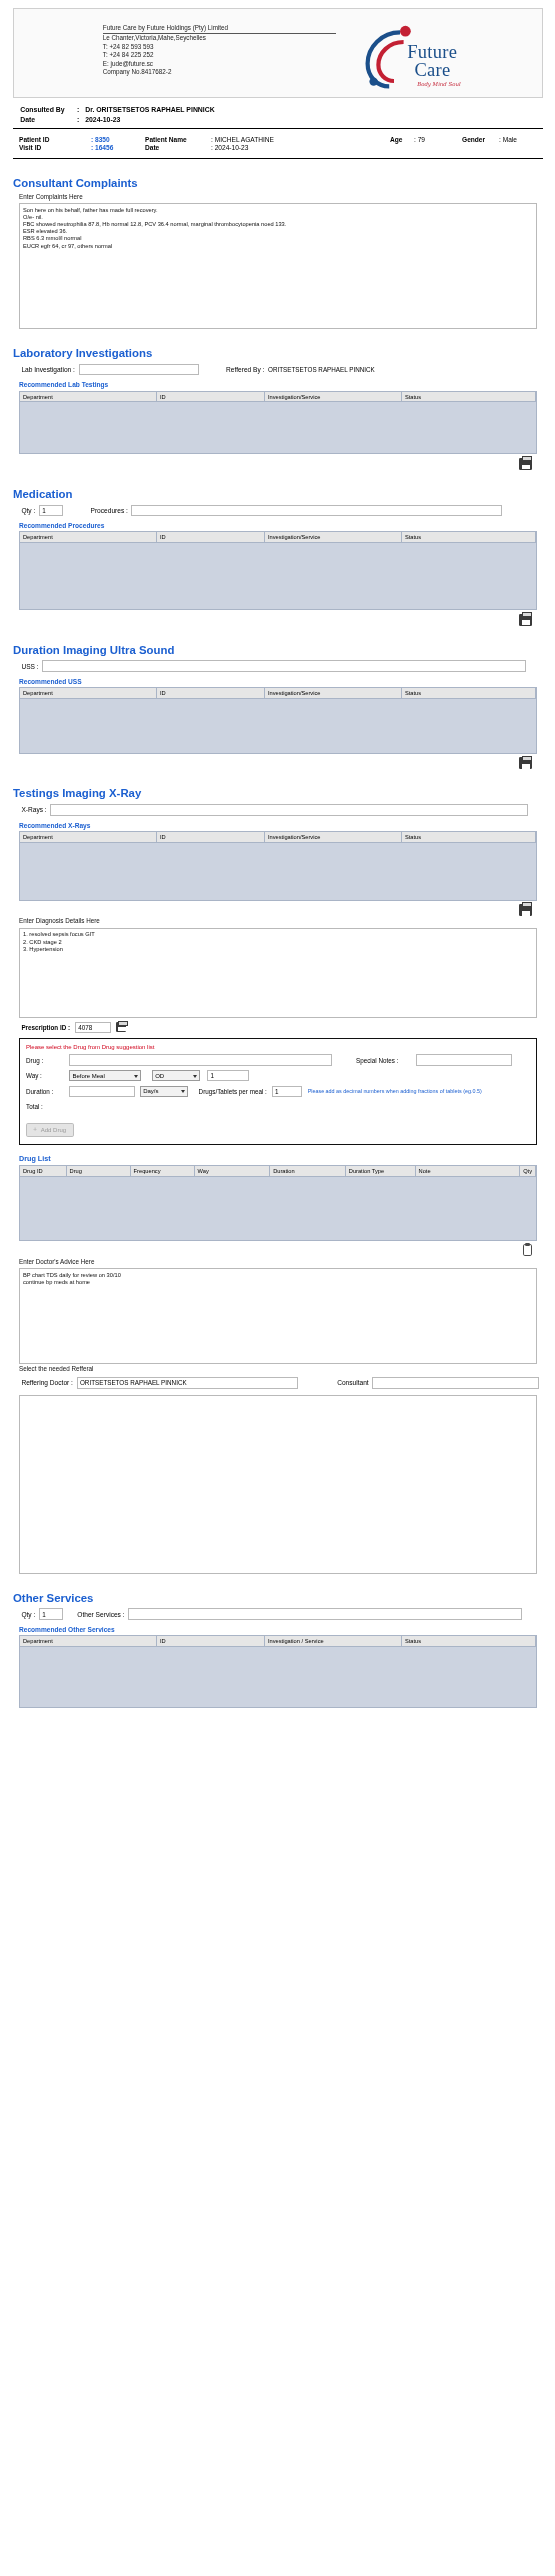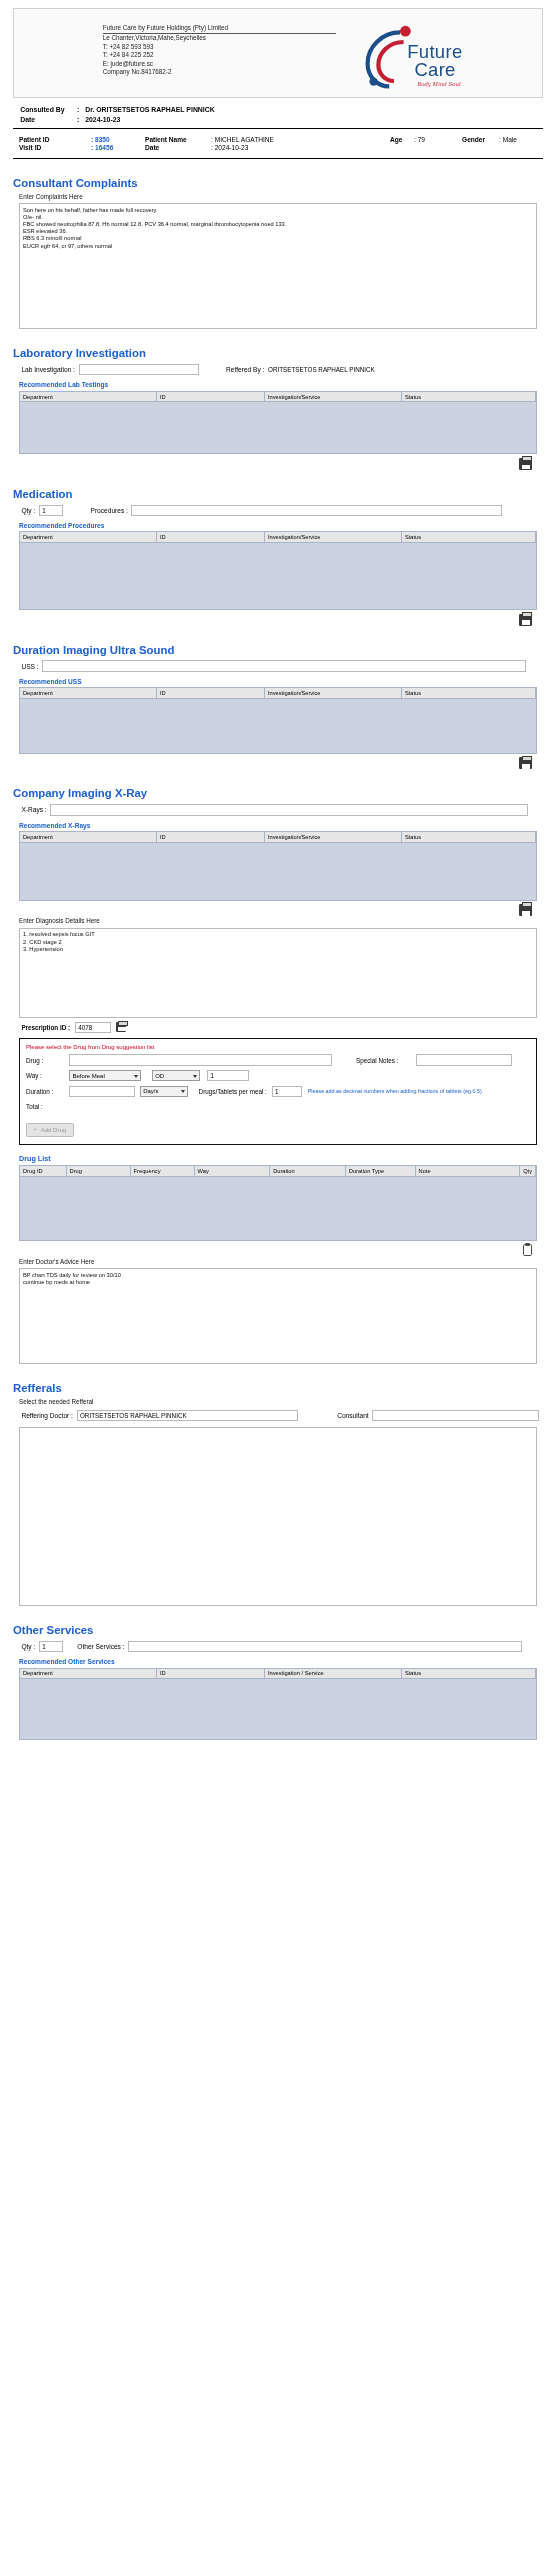--- a/index.html
+++ b/index.html
@@ -53,21 +53,21 @@
     display: flex;
     align-items: center;
     justify-content: flex-start;
     position: relative;
     padding-top: 2.4px;
   }
   .logo-wrap { position: relative; width: 173px; height: 72px; }
   .logo-text {
     position: absolute;
     left: 55px; top: 23px;
-    font-family: Liberation Sans, sans-serif;
+    font-family: Liberation Serif, serif;
     color: #1b4f8a;
     font-size: 18.5px;
     line-height: 18px;
     letter-spacing: 0.3px;
   }
   .logo-text .c2 { display:block; margin-left: 7.2px; }
   .logo-tag {
     position: absolute;
     left: 65px; top: 61px;
     font-family: "DejaVu Serif", serif;
@@ -316,21 +316,21 @@
   <div class="sub">Enter Complaints Here</div>
   <div style="margin:0 6px;">
     <textarea class="txtarea" rows="16" style="height: 126px;">Son here on his behalf, father has made full recovery.
 O/e- nil.
 FBC showed neutrophilia 87.8, Hb normal 12.8, PCV 36.4 normal, marginal thrombocytopenia noed 133.
 ESR elevated 36.
 RBS 6.3 mmol/l normal
 EUCR egfr 64, cr 97, others normal</textarea>
   </div>
 
-  <h2 class="sect">Laboratory  Investigation</h2>
+  <h2 class="sect">Laboratory  Investigations</h2>
   <div class="row-line">
     <span>Lab Investigation :</span>
     <input class="inp" style="width: 120px;" value="">
     <span style="margin-left:24px">Reffered By :</span>
     <span style="font-size:6.3px">ORITSETSETOS RAPHAEL PINNICK</span>
   </div>
   <div class="blue-sub">Recommended Lab Testings</div>
   <div class="grid">
     <div class="ghead">
       <div class="col-dep">Department</div>
@@ -377,21 +377,21 @@
       <div class="col-id">ID</div>
       <div class="col-svc">Investigation/Service</div>
       <div class="col-sts">Status</div>
     </div>
     <div class="gbody" style="height:54px"></div>
   </div>
   <div class="print-row">
     <div class="printer"></div>
   </div>
 
-  <h2 class="sect">Company Imaging X-Ray</h2>
+  <h2 class="sect">Testings Imaging X-Ray</h2>
   <div class="row-line">
     <span>X-Rays :</span>
     <input class="inp" style="width: 478px;" value="">
   </div>
   <div class="blue-sub">Recommended X-Rays</div>
   <div class="grid">
     <div class="ghead">
       <div class="col-dep">Department</div>
       <div class="col-id">ID</div>
       <div class="col-svc">Investigation/Service</div>
@@ -482,21 +482,20 @@
   <div class="print-row">
     <div class="clip"></div>
   </div>
 
   <div class="sub">Enter Doctor's Advice Here</div>
   <div style="margin:0 6px;">
     <textarea class="txtarea" style="height: 96px;">BP chart TDS daily for review on 30/10
 continue bp meds at home</textarea>
   </div>
 
-  <h2 class="sect">Refferals</h2>
   <div class="sub">Select the needed Refferal</div>
   <div class="row-line">
     <span>Reffering Doctor  :</span>
     <input class="inp" style="width: 221px;" value="ORITSETSETOS RAPHAEL PINNICK">
     <span style="margin-left:36px">Consultant</span>
     <input class="inp" style="width: 167px;" value="">
   </div>
   <div class="bigbox"></div>
 
   <h2 class="sect">Other Services</h2>

